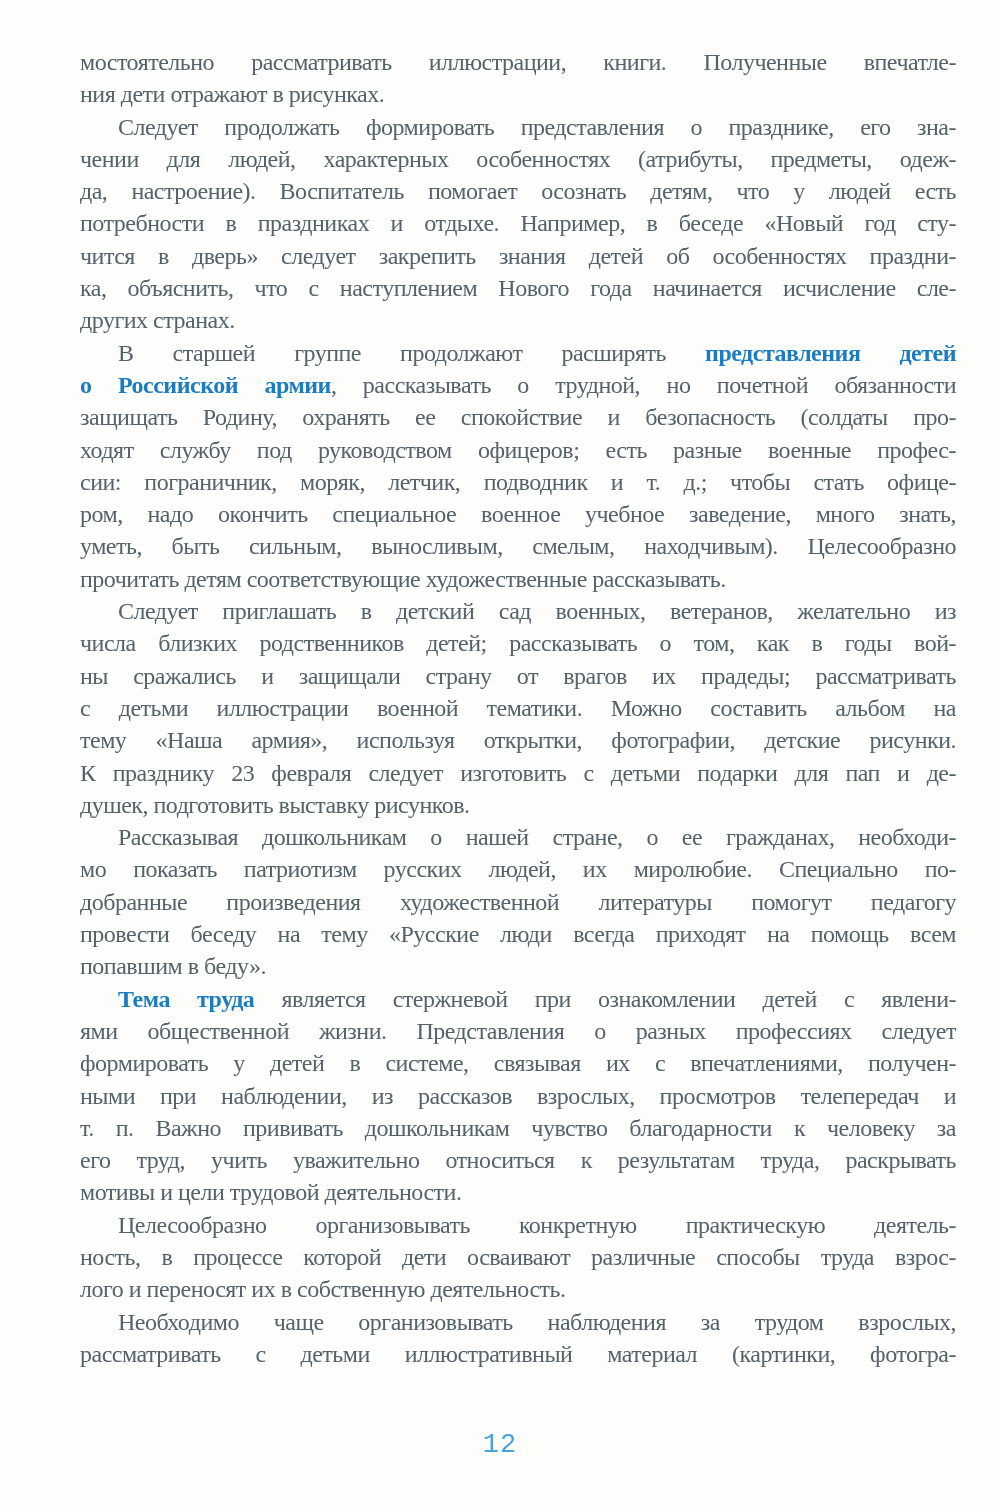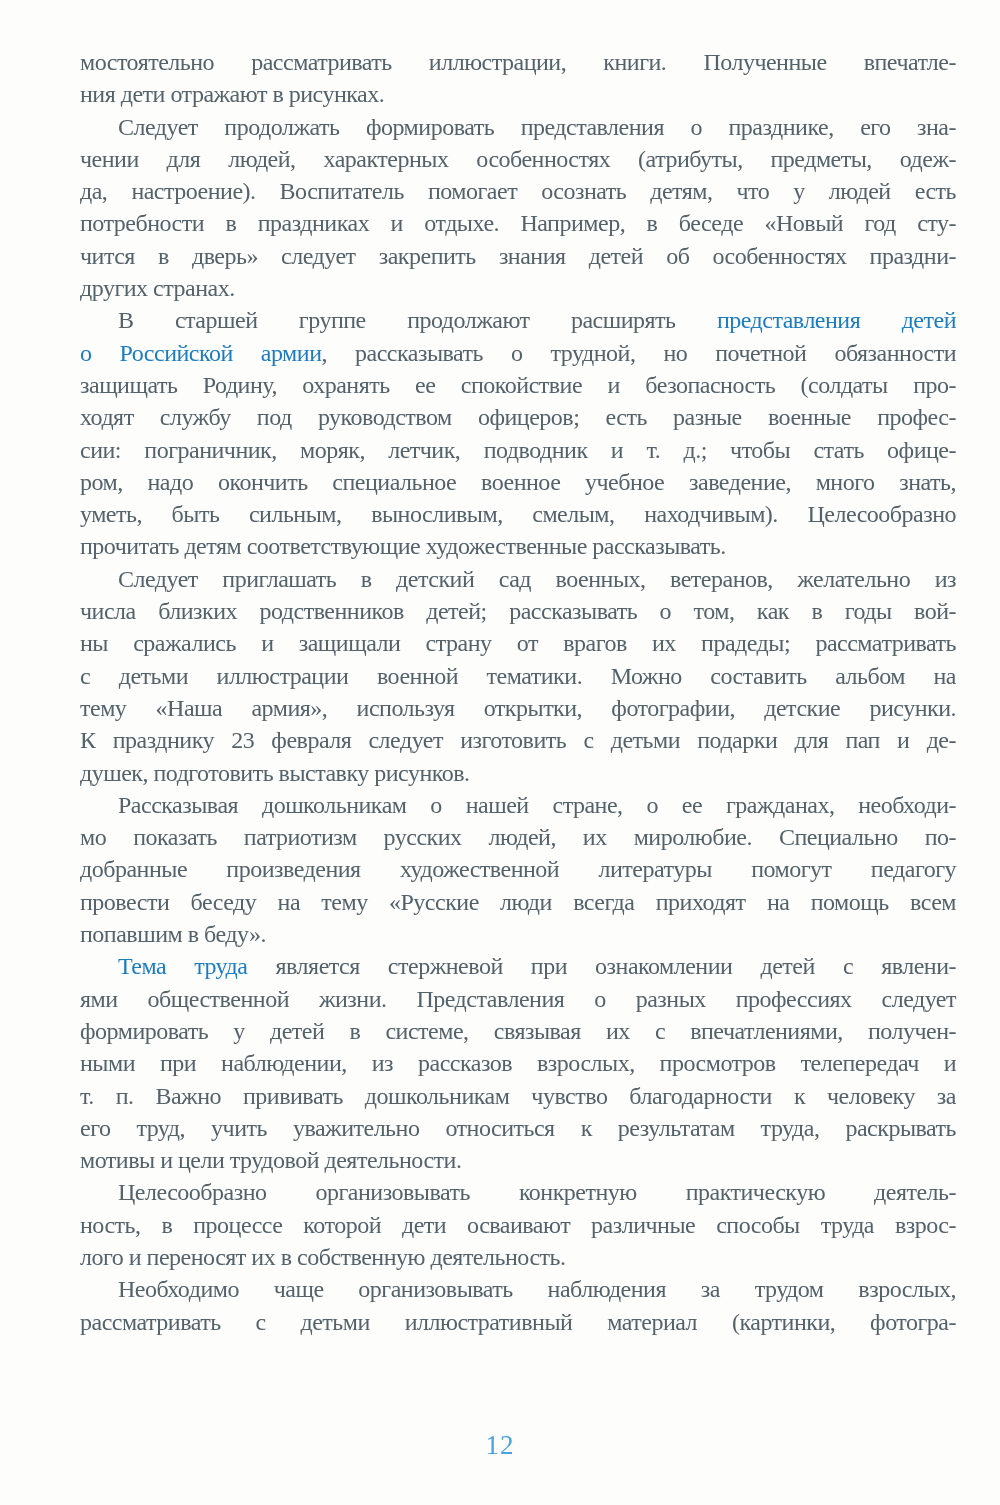--- a/index.html
+++ b/index.html
@@ -37,51 +37,52 @@
     white-space:normal;
   }
   .line.nj{
     text-align-last:left;
   }
   .line.ind{
     padding-left:38px;
   }
   .accent{
     color:var(--accent);
-    font-weight:normal;
+    font-weight:bold;
   }
   #footer{
     position:absolute;
     left:0;top:1430px;
     width:1000px;
     text-align:center;
   }
   #page-number{
     display:inline-block;
-    font-family:Liberation Serif, serif;
+    font-family:Liberation Mono, monospace;
     font-size:27px;
     color:var(--pagenum);
     letter-spacing:1px;
   }
 </style>
 </head>
 <body>
 
 <div class="page">
   <div id="text-block">
       <div class="para">
         <div class="line"><span>мостоятельно рассматривать иллюстрации, книги. Полученные впечатле-</span></div>
         <div class="line nj"><span>ния дети отражают в рисунках.</span></div>
       </div>
       <div class="para">
         <div class="line ind"><span>Следует продолжать формировать представления о празднике, его зна-</span></div>
         <div class="line"><span>чении для людей, характерных особенностях (атрибуты, предметы, одеж-</span></div>
         <div class="line"><span>да, настроение). Воспитатель помогает осознать детям, что у людей есть</span></div>
         <div class="line"><span>потребности в праздниках и отдыхе. Например, в беседе «Новый год сту-</span></div>
         <div class="line"><span>чится в дверь» следует закрепить знания детей об особенностях праздни-</span></div>
+        <div class="line"><span>ка, объяснить, что с наступлением Нового года начинается исчисление сле-</span></div>
         <div class="line nj"><span>других странах.</span></div>
       </div>
       <div class="para">
         <div class="line ind"><span>В старшей группе продолжают расширять </span><span class="accent">представления детей</span></div>
         <div class="line"><span class="accent">о Российской армии</span><span>, рассказывать о трудной, но почетной обязанности</span></div>
         <div class="line"><span>защищать Родину, охранять ее спокойствие и безопасность (солдаты про-</span></div>
         <div class="line"><span>ходят службу под руководством офицеров; есть разные военные профес-</span></div>
         <div class="line"><span>сии: пограничник, моряк, летчик, подводник и т. д.; чтобы стать офице-</span></div>
         <div class="line"><span>ром, надо окончить специальное военное учебное заведение, много знать,</span></div>
         <div class="line"><span>уметь, быть сильным, выносливым, смелым, находчивым). Целесообразно</span></div>

